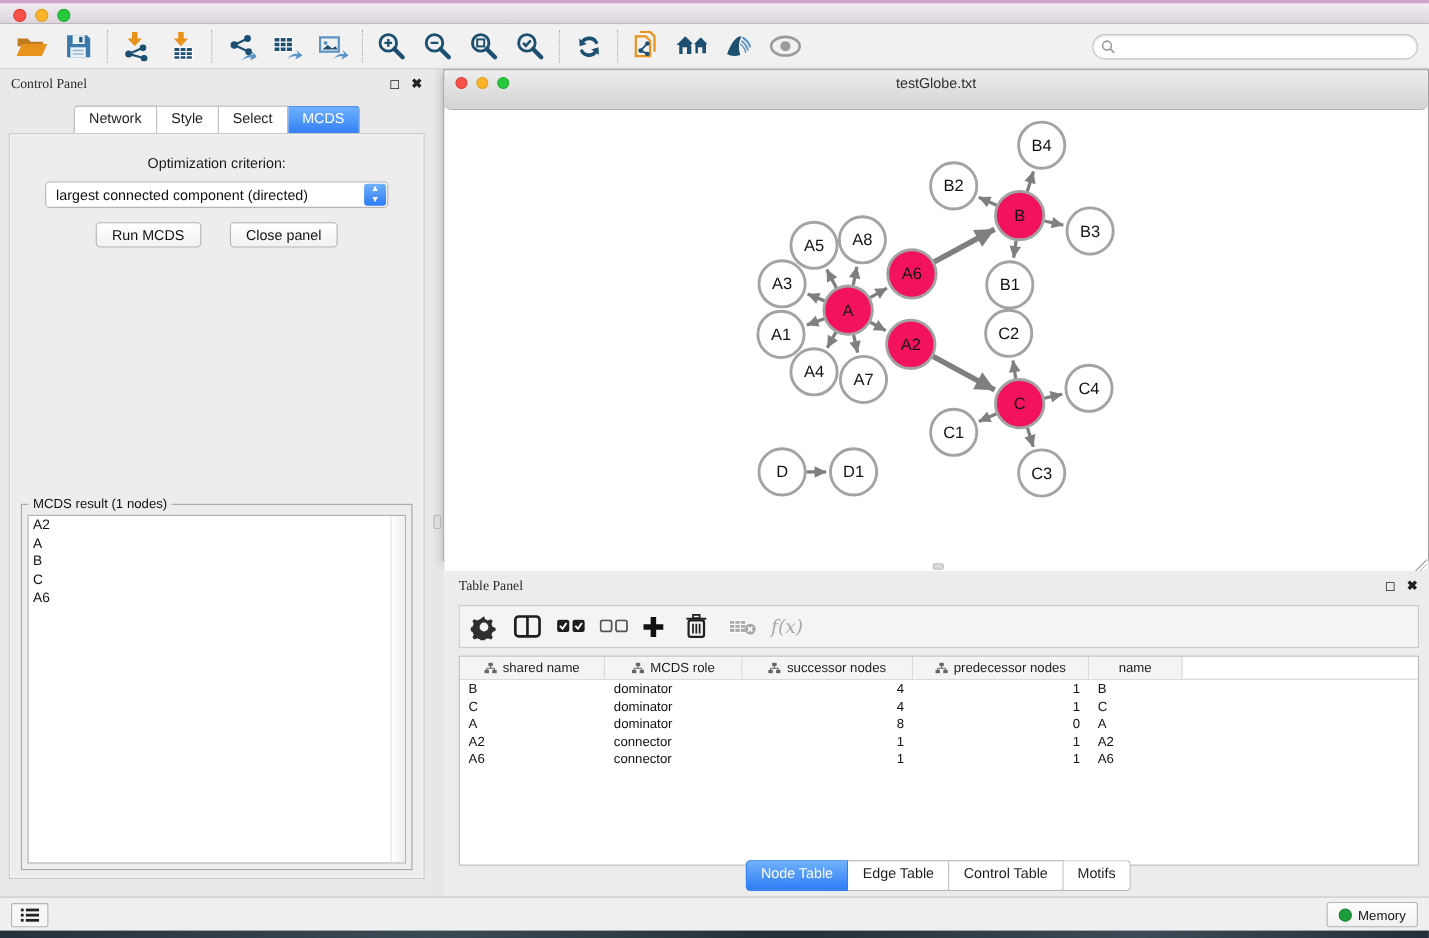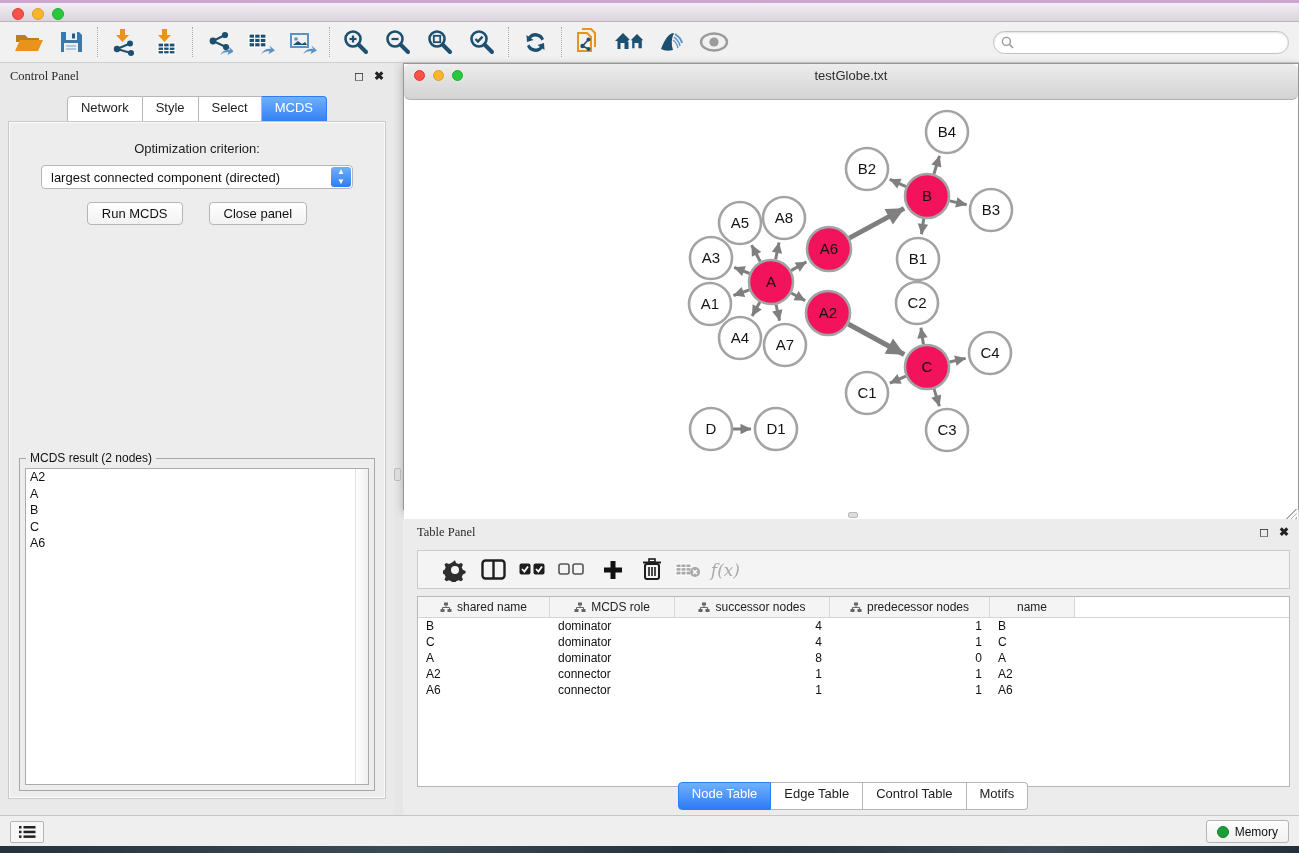--- a/index.html
+++ b/index.html
@@ -78,21 +78,21 @@
        transparent 86%, #AFAFAF 86%, #AFAFAF 92%, transparent 92%); }
 
   .grip { background:#DCDCDC; border:1px solid #B9B9B9; border-radius:2px; }
   #v-grip { left:394px; top:468px; width:7px; height:13px; }
   #h-grip { left:848px; top:512px; width:10px; height:6px; }
 
   
   #table-panel { position:absolute; left:403px; top:519px; width:896px; height:296px; background:#ECECEC; }
   #tp-toolbar { position:absolute; left:14px; right:9px; top:31px; height:39px;
     background:#F4F4F4; border:1px solid #CBCBCB; display:flex; align-items:center; padding-left:10px; }
-  .tp-btn { width:39px; height:32px; display:flex; align-items:center; justify-content:flex-end; }
+  .tp-btn { width:39px; height:32px; display:flex; align-items:center; justify-content:flex-start; }
   .fx-label { font-family:"DejaVu Serif", serif; font-style:italic; font-size:17px; color:#A9A9A9; }
   #tp-table { position:absolute; left:14px; right:9px; top:77px; height:191px;
     background:#fff; border:1px solid #B7B7B7; overflow:hidden; }
   #tp-thead { display:flex; height:21px; border-bottom:1px solid #D4D4D4; }
   .th { background:#F4F4F4; border-right:1px solid #D8D8D8; display:flex; align-items:center;
     justify-content:center; gap:5px; font-size:12px; color:#222; }
   .tr { display:flex; height:16px; align-items:center; }
   .td { font-size:12px; color:#101010; padding:0 8px; white-space:nowrap; }
   .td.num { text-align:right; }
   #tp-tabs-row { position:absolute; left:4px; right:0; bottom:5px; display:flex; justify-content:center; }
@@ -326,21 +326,21 @@
       <span id="crit-stepper">
           <span>▲</span>
           <span>▼</span>
         </span>
     </div>
     <div id="cp-buttons">
       <button class="mac-btn">Run MCDS</button>
       <button class="mac-btn">Close panel</button>
     </div>
     <div id="result-group">
-      <div id="result-legend">MCDS result (2 nodes)</div>
+      <div id="result-legend">MCDS result (1 nodes)</div>
       <div id="result-list">
         <div id="result-items">
             <div class="result-item">A2</div>
             <div class="result-item">A</div>
             <div class="result-item">B</div>
             <div class="result-item">C</div>
             <div class="result-item">A6</div>
           </div>
         <div id="result-scroll"></div>
       </div>

